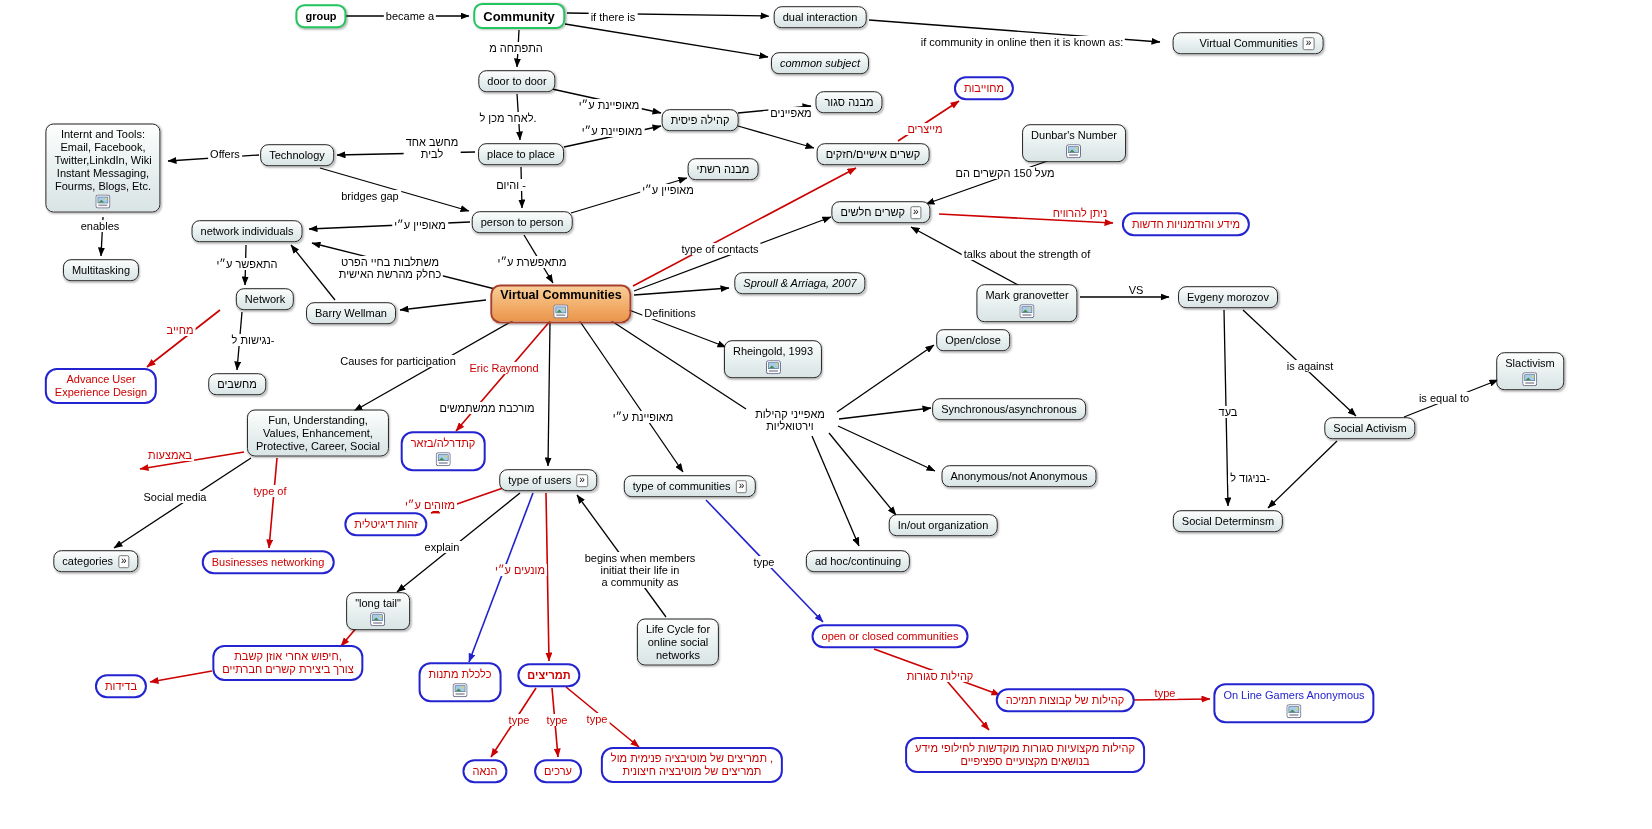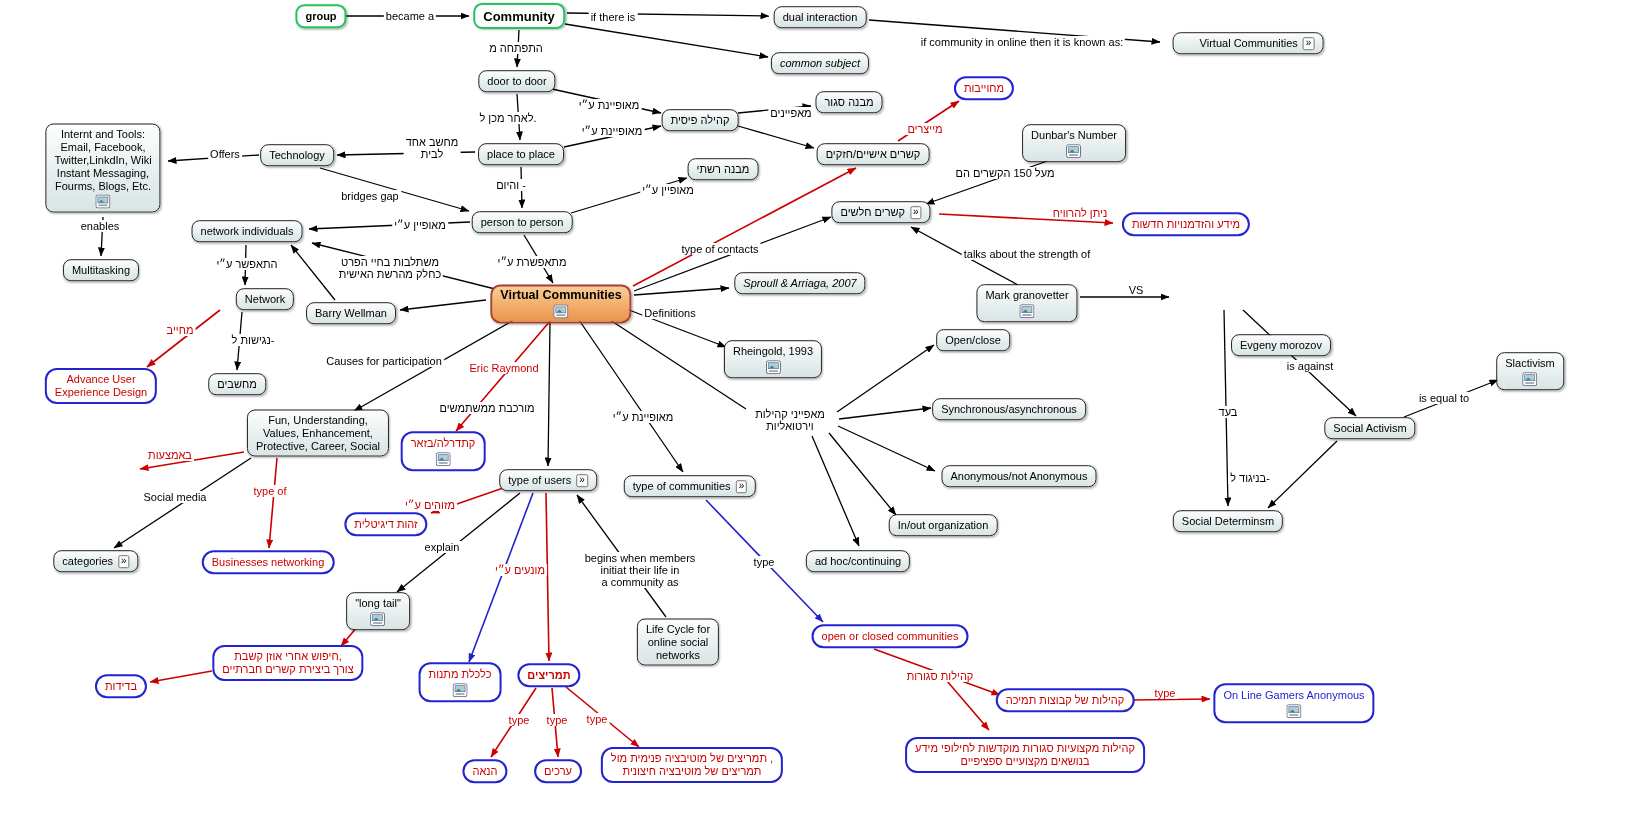--- a/index.html
+++ b/index.html
@@ -173,21 +173,21 @@
     <div class="node" style="left: 800px; top: 283px; font-style: italic;"><span class="node-label">Sproull &amp; Arriaga, 2007</span></div>
     <div class="node" style="left: 1027px; top: 303px;"><span class="node-label">Mark granovetter</span><div class="icon-row">
         <svg width="15" height="14" viewBox="0 0 15 14" aria-hidden="true">
           <rect x="0.5" y="0.5" width="14" height="13" rx="2" fill="#ffffff" stroke="#666688"></rect>
           <rect x="2.5" y="2.5" width="10" height="6" fill="#a8cce8" stroke="#446688" stroke-width="0.6"></rect>
           <path d="M3.2 8 L6 5.2 L8.8 8 Z" fill="#4a8a4a"></path>
           <circle cx="10.6" cy="4.4" r="1" fill="#e8d44a"></circle>
           <rect x="3" y="10" width="9" height="1.6" fill="#9999aa"></rect>
         </svg>
       </div></div>
-    <div class="node" style="left: 1281px; top: 297px; margin-top: 48px;"><span class="node-label">Evgeny morozov</span></div>
+    <div class="node" style="left: 1228px; top: 297px;"><span class="node-label">Evgeny morozov</span></div>
     <div class="node" style="left: 773px; top: 359px;"><span class="node-label">Rheingold, 1993</span><div class="icon-row">
         <svg width="15" height="14" viewBox="0 0 15 14" aria-hidden="true">
           <rect x="0.5" y="0.5" width="14" height="13" rx="2" fill="#ffffff" stroke="#666688"></rect>
           <rect x="2.5" y="2.5" width="10" height="6" fill="#a8cce8" stroke="#446688" stroke-width="0.6"></rect>
           <path d="M3.2 8 L6 5.2 L8.8 8 Z" fill="#4a8a4a"></path>
           <circle cx="10.6" cy="4.4" r="1" fill="#e8d44a"></circle>
           <rect x="3" y="10" width="9" height="1.6" fill="#9999aa"></rect>
         </svg>
       </div></div>
     <div class="node" style="left: 973px; top: 340px; border-radius: 7px;"><span class="node-label">Open/close</span></div>
@@ -291,21 +291,21 @@
     <div class="lbl" style="left: 247px; top: 264px;">התאפשר ע״י</div>
     <div class="lbl" style="left: 390px; top: 268px;">משתלבות בחיי הפרט
 כחלק מהרשת האישית</div>
     <div class="lbl" style="left: 532px; top: 262px;">מתאפשרת ע״י</div>
     <div class="lbl" style="left: 100px; top: 226px;">enables</div>
     <div class="lbl" style="left: 670px; top: 313px;">Definitions</div>
     <div class="lbl" style="left: 1136px; top: 290px;">VS</div>
     <div class="lbl red" style="left: 180px; top: 330px;">מחייב</div>
     <div class="lbl" style="left: 253px; top: 340px;">נגישות ל-</div>
     <div class="lbl" style="left: 1310px; top: 366px; text-align: right;">is against</div>
-    <div class="lbl" style="left: 384px; top: 361px;">Causes for participation</div>
+    <div class="lbl" style="left: 398px; top: 361px;">Causes for participation</div>
     <div class="lbl red" style="left: 504px; top: 368px;">Eric Raymond</div>
     <div class="lbl" style="left: 1228px; top: 412px;">בעד</div>
     <div class="lbl" style="left: 1444px; top: 398px;">is equal to</div>
     <div class="lbl" style="left: 487px; top: 408px;">מורכבת ממשתמשים</div>
     <div class="lbl" style="left: 643px; top: 417px;">מאופיינת ע״י</div>
     <div class="lbl" style="left: 790px; top: 420px;">מאפייני קהילות
 וירטואליות</div>
     <div class="lbl red" style="left: 170px; top: 455px;">באמצעות</div>
     <div class="lbl" style="left: 175px; top: 497px;">Social media</div>
     <div class="lbl red" style="left: 270px; top: 491px;">type of</div>

